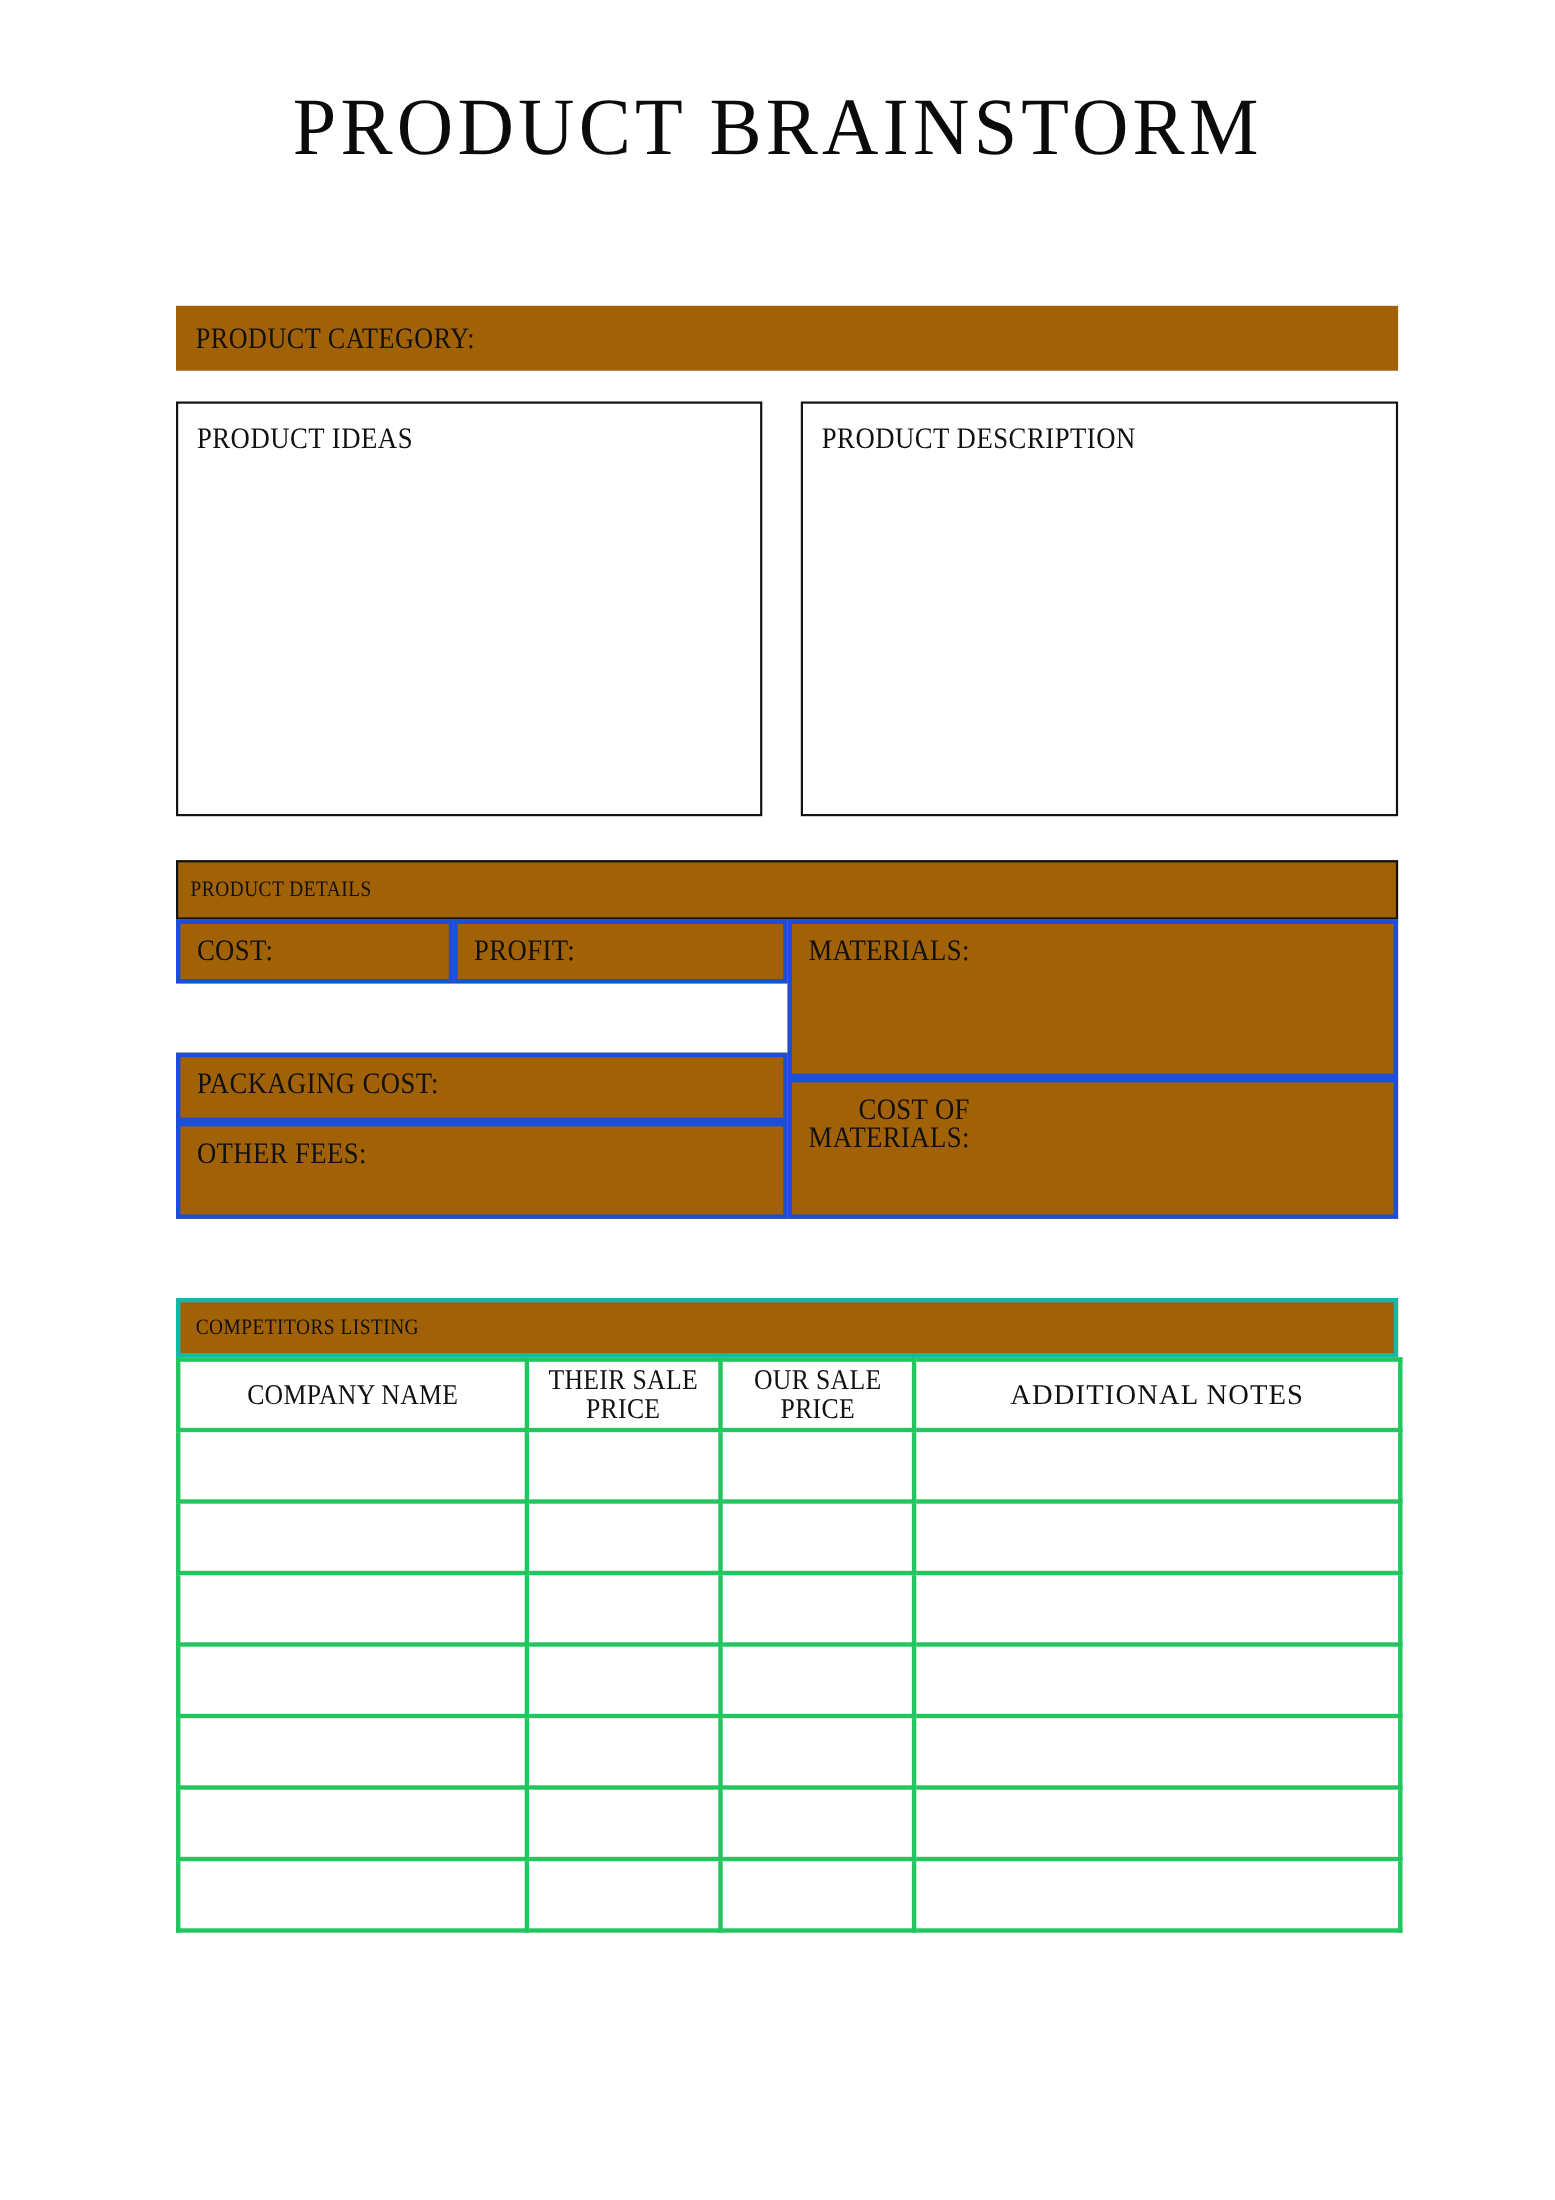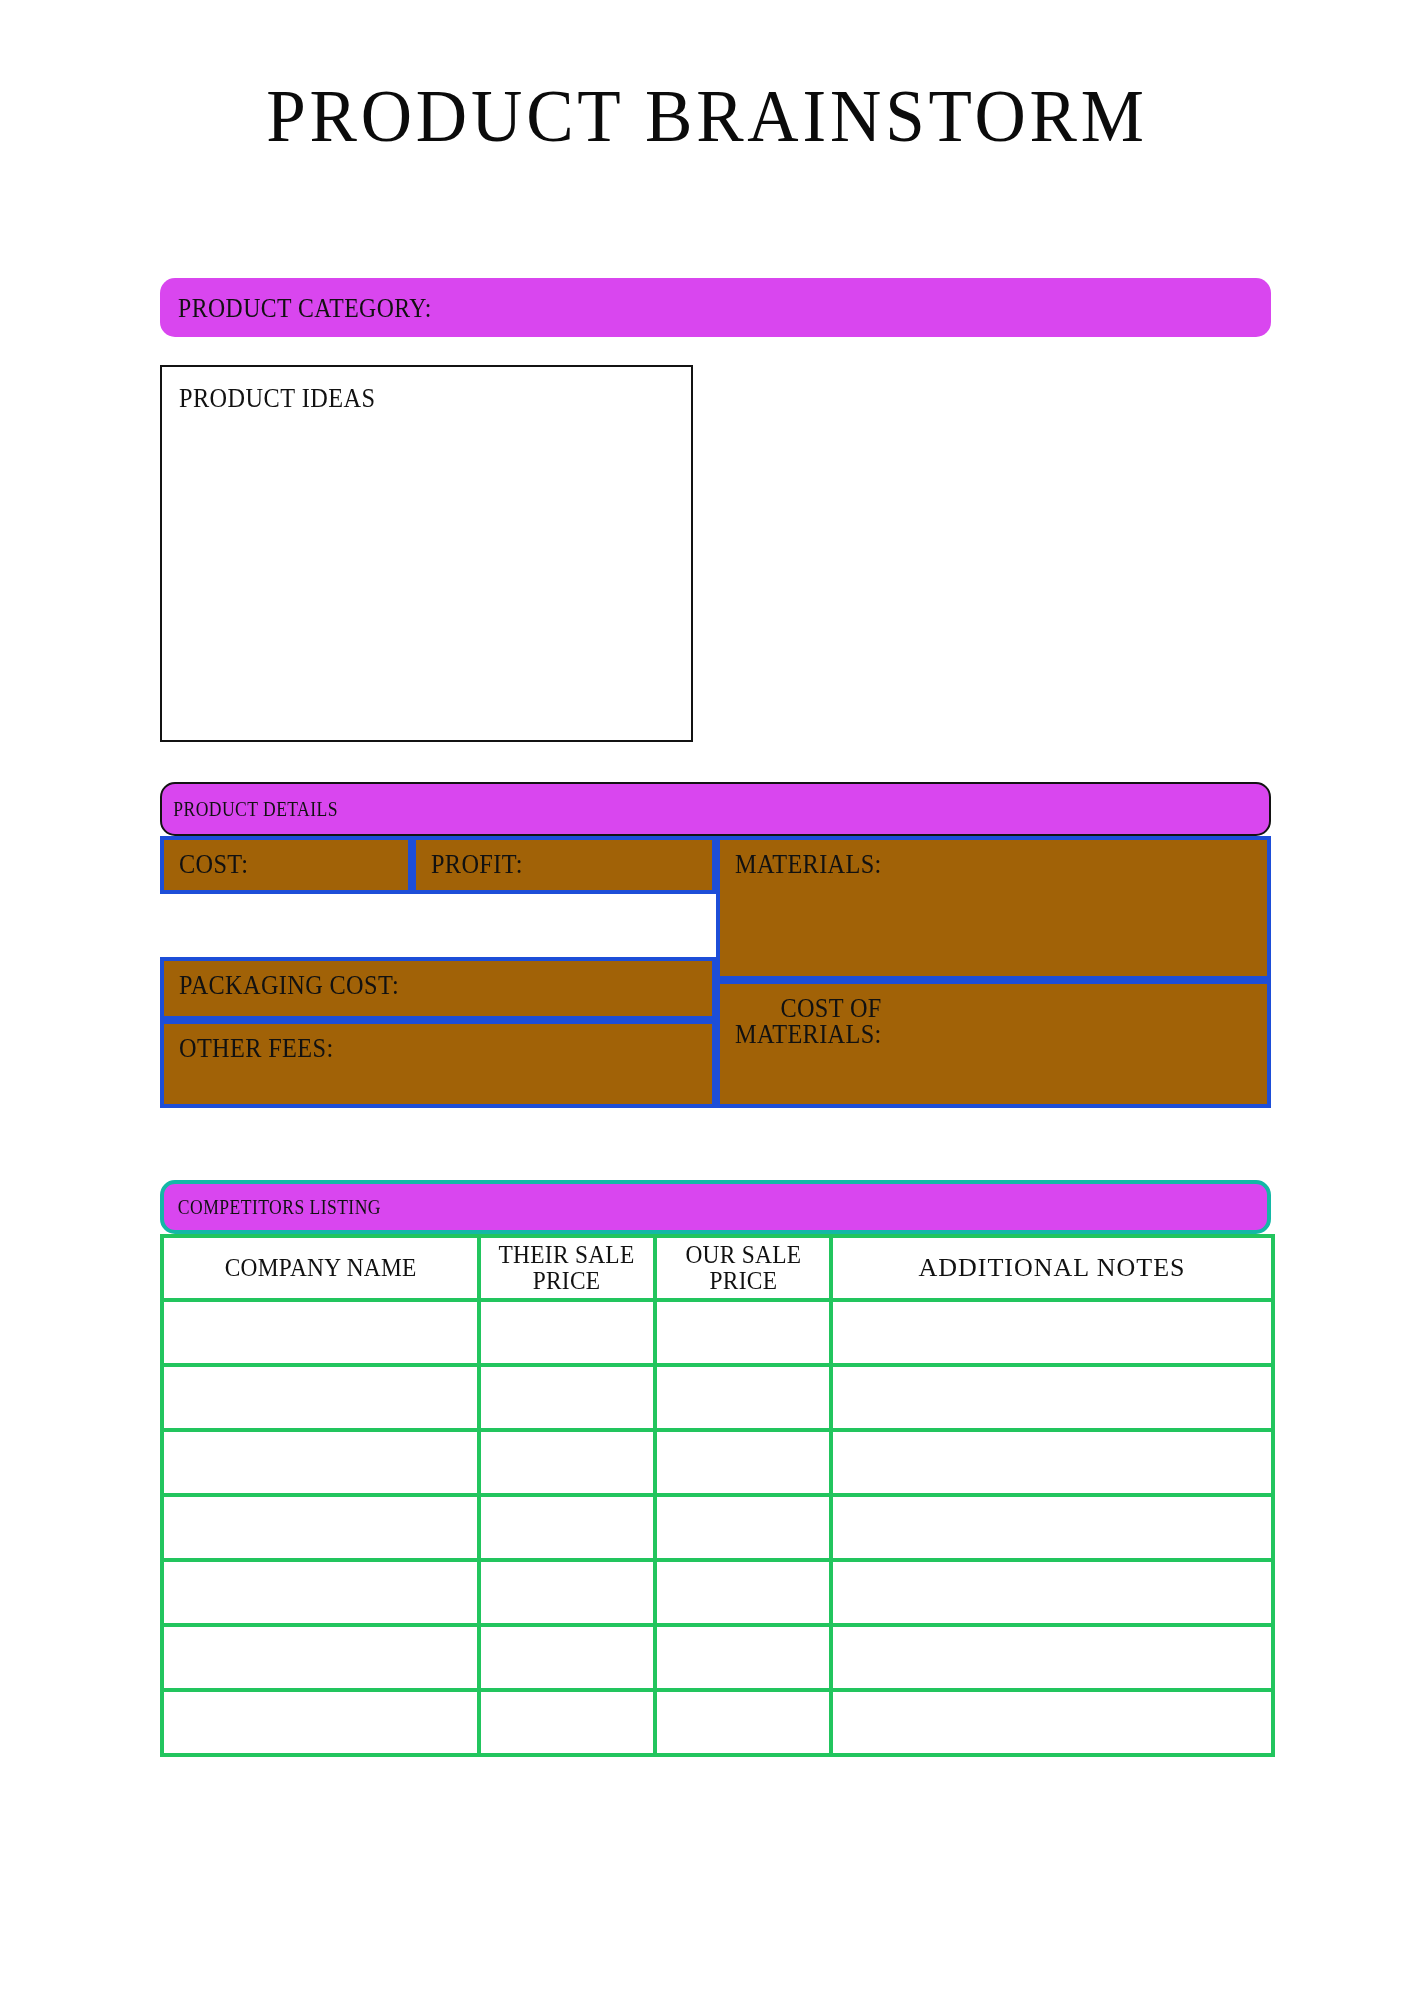--- a/index.html
+++ b/index.html
@@ -36,23 +36,22 @@
     font-weight: 400;
     color: #0b0b0b;
     transform: scaleX(0.96);
     transform-origin: center top;
     white-space: nowrap;
   }
 
   
   .gray-bar {
     position: absolute;
-    background: #d946ef;
-    box-sizing: border-box;
-    border-radius: 15px;
+    background: #a16207;
+    box-sizing: border-box;
   }
   .bar-label-left {
     position: absolute;
     left: 18px;
     top: 50%;
     transform: translateY(-50%) scaleX(0.88);
     transform-origin: left center;
     font-size: 27px;
     letter-spacing: 0.5px;
     white-space: nowrap;
@@ -153,20 +152,23 @@
   <div class="doc-title">PRODUCT BRAINSTORM</div>
 
   <div class="gray-bar" style="left:160px; top:278px; width:1111px; height:59px;">
     <div class="bar-label-left">PRODUCT CATEGORY:</div>
   </div>
 
   <div class="outline-box" style="left:160px; top:365px; width:533px; height:377px;">
     <div class="box-caption">PRODUCT IDEAS</div>
   </div>
 
+  <div class="outline-box" style="left:728px; top:365px; width:543px; height:377px;">
+    <div class="box-caption">PRODUCT DESCRIPTION</div>
+  </div>
 
   <div class="gray-bar" style="left:160px; top:782px; width:1111px; height:54px; border:2px solid #131313;">
     <div class="bar-label-center">
       <span>PRODUCT DETAILS</span>
     </div>
   </div>
 
   <div class="cell" style="left:160px; top:836px; width:252px; height:58px;">
     <div class="cell-label">COST:</div>
   </div>

